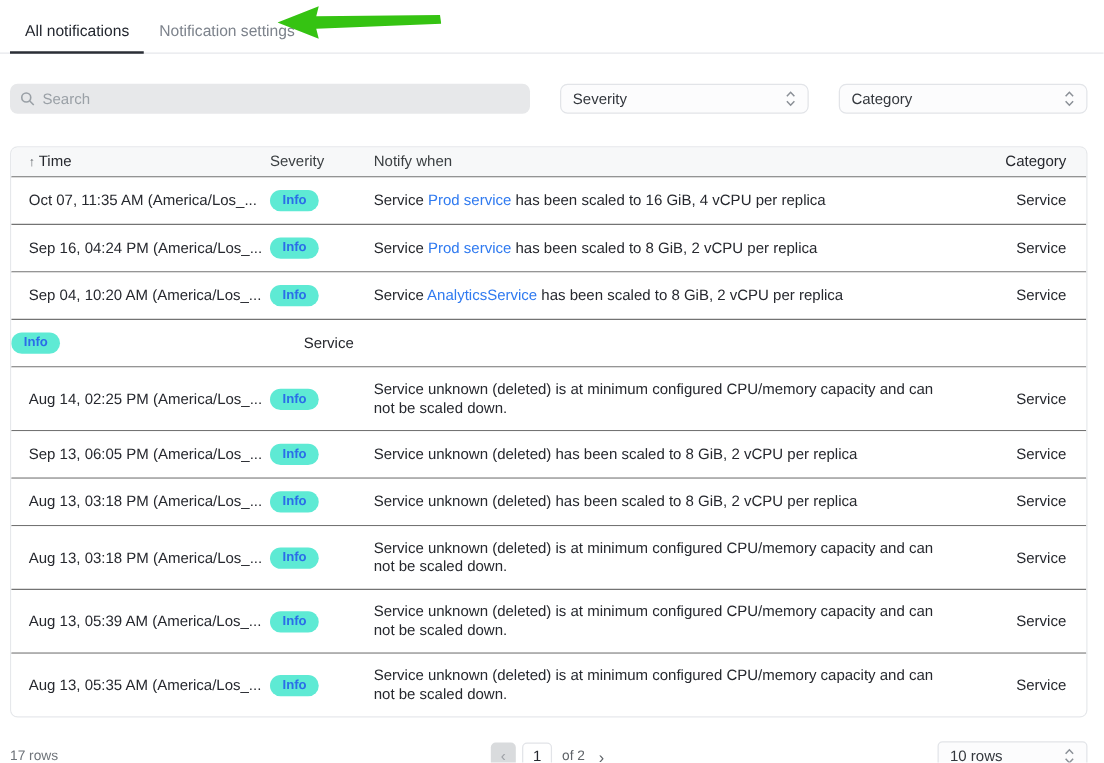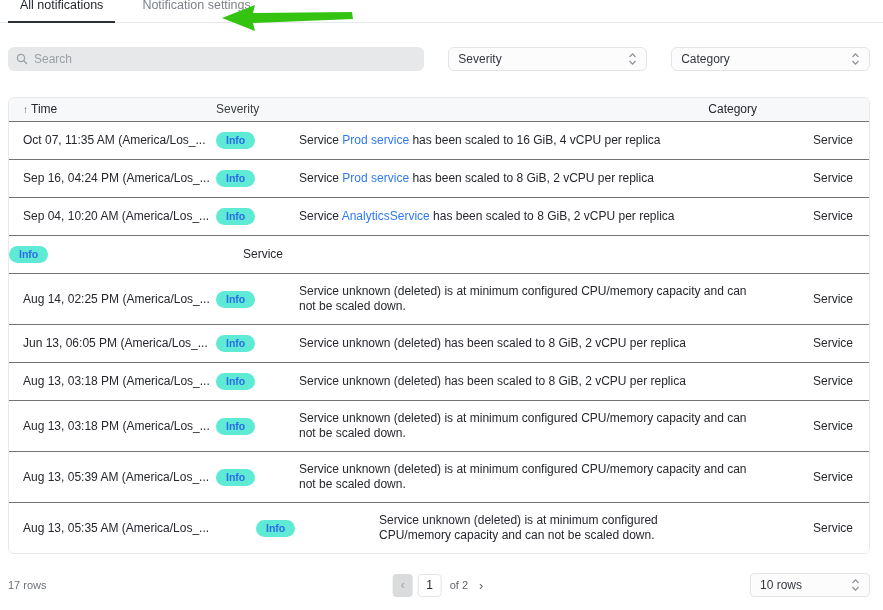--- a/index.html
+++ b/index.html
@@ -1,21 +1,21 @@
 <!DOCTYPE html>
 <html><head>
 <meta charset="utf-8">
 <style>
   * { margin:0; padding:0; box-sizing:border-box; }
   html,body { width:883px; height:610px; background:#fff; overflow:hidden;
     font-family:"Liberation Sans", sans-serif; color:#26282e; }
 
   
   .tabbar { position:relative; display:flex; align-items:flex-end;
-    border-bottom:1px solid #e6e8eb; padding:0 8px; height:23px;gap:15px; }
+    border-bottom:1px solid #e6e8eb; padding:0 8px; height:43px; }
   .tab { font-size:12.5px; padding:9px 12px 10px; cursor:pointer;
     color:#7d838c; position:relative; white-space:nowrap; }
   .tab.active { color:#1f232b; }
   .tab.active::after { content:""; position:absolute; left:0; right:0;
     bottom:-1px; height:2px; background:#2b2f36; }
   .annot-arrow { position:absolute; left:222px; top:4px; width:131px;
     height:28px; z-index:5; }
 
   
   .filters { display:flex; gap:24px; margin:24px 13px 0 8px; }
@@ -29,21 +29,21 @@
   .select { width:205px; height:24px; background:#fcfcfd; border:1px solid #e2e4e8;
     border-radius:6px; display:flex; align-items:center; justify-content:space-between;
     padding:0 9px; font-size:12px; color:#33373d; cursor:pointer; }
   .updown { color:#8b9097; }
 
   
   .table { margin:26px 13px 0 8px; border:1px solid #e6e8eb; border-radius:6px;
     overflow:hidden; }
   .trow { display:grid; grid-template-columns:207px 83px 1fr 96px;
     align-items:center; border-bottom:1px solid #737373; background:#fff; }
-  .trow:last-child { border-bottom:none;gap:40px; }
+  .trow:last-child { border-bottom:none; }
   .thead { background:#f7f8f9; font-size:11px; color:#3c4043; height:24px; }
   .thead .cell { padding-top:0; padding-bottom:0; }
   .cell { padding:10px 0; font-size:12px; line-height:15px; }
   .cell-time { padding-left:14px; color:#26282e; white-space:nowrap; }
   .cell-cat  { padding-right:16px; text-align:right; color:#26282e; }
   .sort-arrow { font-size:10px; color:#5f6368; margin-right:3px; }
   .badge { display:inline-block; background:#5eead4; color:#2b6de8;
     font-size:10.5px; font-weight:bold; padding:3px 10px; border-radius:10px;
     line-height:11px; cursor:default; }
   .cell-notify { max-width:450px; color:#26282e; }
@@ -103,20 +103,21 @@
     </svg>
   </div>
 </div>
 
 <div class="table">
   <div class="trow thead">
     <div class="cell cell-time">
       <span class="sort-arrow">↑</span><span>Time</span>
     </div>
     <div class="cell">Severity</div>
+    <div class="cell">Notify when</div>
     <div class="cell cell-cat">Category</div>
   </div>
   <div id="table-body">
   <div class="trow">
     <div class="cell cell-time">Oct 07, 11:35 AM (America/Los_...</div>
     <div class="cell">
       <span class="badge">Info</span>
     </div>
     <div class="cell cell-notify"><span>Service </span><span class="msg-link">Prod service</span><span> has been scaled to 16 GiB, 4 vCPU per replica</span></div>
     <div class="cell cell-cat">Service</div>
@@ -150,21 +151,21 @@
   <div class="trow">
     <div class="cell cell-time">Aug 14, 02:25 PM (America/Los_...</div>
     <div class="cell">
       <span class="badge">Info</span>
     </div>
     <div class="cell cell-notify"><span>Service unknown (deleted) is at minimum configured CPU/memory capacity and can not be scaled down.</span></div>
     <div class="cell cell-cat">Service</div>
   </div>
 
   <div class="trow">
-    <div class="cell cell-time">Jun 13, 06:05 PM (America/Los_...</div>
+    <div class="cell cell-time">Sep 13, 06:05 PM (America/Los_...</div>
     <div class="cell">
       <span class="badge">Info</span>
     </div>
     <div class="cell cell-notify"><span>Service unknown (deleted) has been scaled to 8 GiB, 2 vCPU per replica</span></div>
     <div class="cell cell-cat">Service</div>
   </div>
 
   <div class="trow">
     <div class="cell cell-time">Aug 13, 03:18 PM (America/Los_...</div>
     <div class="cell">

